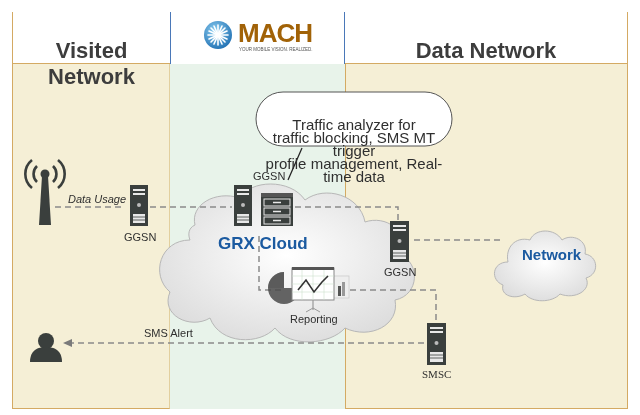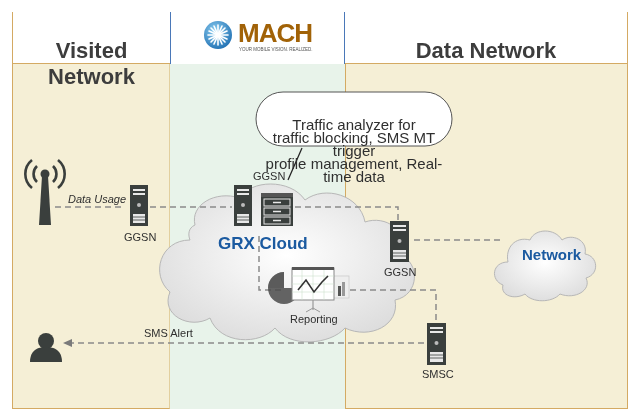--- a/index.html
+++ b/index.html
@@ -169,17 +169,17 @@
   <div>Traffic analyzer for</div>
   <div>traffic blocking, SMS MT trigger</div>
   <div>profile management, Real-time data</div>
 </div>
 
 <div class="lbl" style="left:68px;top:193px;font-style:italic;">Data Usage</div>
 <div class="lbl" style="left:124px;top:231px;">GGSN</div>
 <div class="lbl" style="left:253px;top:170px;">GGSN</div>
 <div class="lbl" style="left:384px;top:266px;">GGSN</div>
 <div class="lbl" style="left:290px;top:313px;text-align:center;">Reporting</div>
-<div class="lbl" style="left:422px;top:368px;">SMSC</div>
+<div class="lbl" style="left:422px;top:368px;font-family:Liberation Serif, serif;">SMSC</div>
 <div class="lbl" style="left:105px;top:327px;margin-left:39px;">SMS Alert</div>
 
 <div style="position:absolute;left:218px;top:234px;font-size:17px;font-weight:bold;color:#1b5aa0;white-space:nowrap;">GRX Cloud</div>
 <div style="position:absolute;left:522px;top:246px;font-size:15px;font-weight:bold;color:#1b5aa0;white-space:nowrap;">Network</div>
 
 </body></html>

